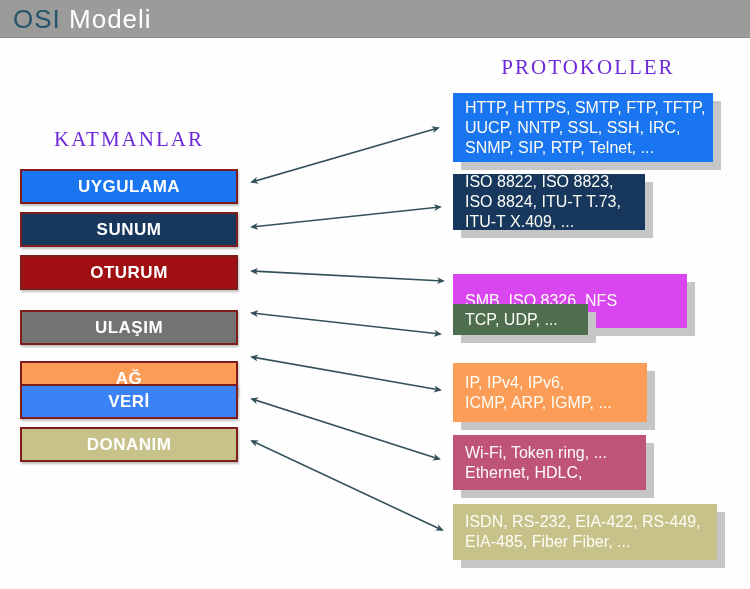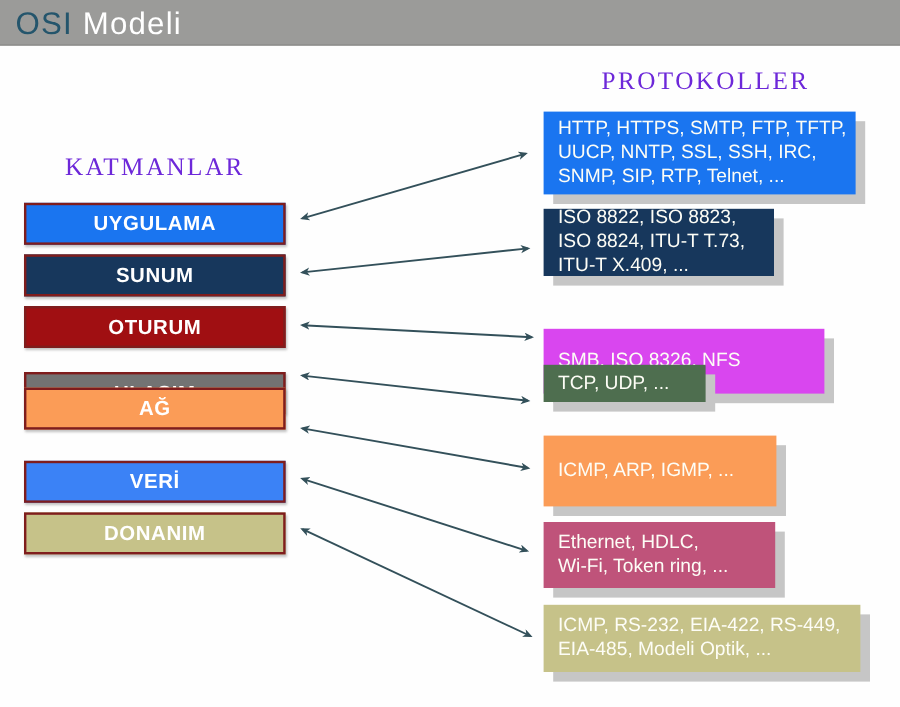--- a/index.html
+++ b/index.html
@@ -75,21 +75,21 @@
       </div>
       <div class="layer-box" style="top: 212px; background: rgb(23, 55, 92);">
         <span class="layer-label">SUNUM</span>
       </div>
       <div class="layer-box" style="top: 255px; background: rgb(160, 15, 18);">
         <span class="layer-label">OTURUM</span>
       </div>
       <div class="layer-box" style="top: 310px; background: #737373;">
         <span class="layer-label">ULAŞIM</span>
       </div>
-      <div class="layer-box" style="top: 323px; background: rgb(251, 156, 87);">
+      <div class="layer-box" style="top: 361px; background: rgb(251, 156, 87);">
         <span class="layer-label">AĞ</span>
       </div>
       <div class="layer-box" style="top: 384px; background: #3b82f6;">
         <span class="layer-label">VERİ</span>
       </div>
       <div class="layer-box" style="top: 427px; background: rgb(198, 194, 137);">
         <span class="layer-label">DONANIM</span>
       </div>
     </div>
   <div id="protocols-container">
@@ -103,29 +103,30 @@
         <div class="proto-line">ISO 8824, ITU-T T.73,</div>
         <div class="proto-line">ITU-T X.409, ...</div>
       </div>
       <div class="proto-box" style="top: 253px; width: 234px; height: 54px; background: #d946ef; margin-top: 21px;">
         <div class="proto-line">SMB, ISO 8326, NFS</div>
       </div>
       <div class="proto-box" style="top: 304px; width: 135px; height: 31px; background: rgb(78, 110, 79);">
         <div class="proto-line">TCP, UDP, ...</div>
       </div>
       <div class="proto-box" style="top: 363px; width: 194px; height: 59px; background: rgb(251, 156, 87);">
+        <div class="proto-line">IP, IPv4, IPv6,</div>
         <div class="proto-line">ICMP, ARP, IGMP, ...</div>
       </div>
       <div class="proto-box" style="top: 435px; width: 193px; height: 55px; background: rgb(191, 83, 122);">
+        <div class="proto-line">Wi-Fi, Token ring, ...</div>
         <div class="proto-line">Ethernet, HDLC,</div>
-        <div class="proto-line">Wi-Fi, Token ring, ...</div>
       </div>
       <div class="proto-box" style="top: 504px; width: 264px; height: 56px; background: rgb(198, 194, 137);">
-        <div class="proto-line">ICMP, RS-232, EIA-422, RS-449,</div>
-        <div class="proto-line">EIA-485, Modeli Optik, ...</div>
+        <div class="proto-line">ISDN, RS-232, EIA-422, RS-449,</div>
+        <div class="proto-line">EIA-485, Fiber Fiber, ...</div>
       </div>
     </div>
 
   <svg id="arrow-layer" width="750" height="589">
     <defs>
       <marker id="ah" markerWidth="9" markerHeight="8" refX="6" refY="3.5" orient="auto-start-reverse" markerUnits="userSpaceOnUse">
         <path class="ah-path" d="M0,0 L8,3.5 L0,7 L2.2,3.5 Z" fill="#33505a"></path>
       </marker>
     </defs>
     <line class="connector" x1="252" y1="182" x2="438" y2="128" stroke="#33505a" stroke-width="1.6" marker-start="url(#ah)" marker-end="url(#ah)"></line>

